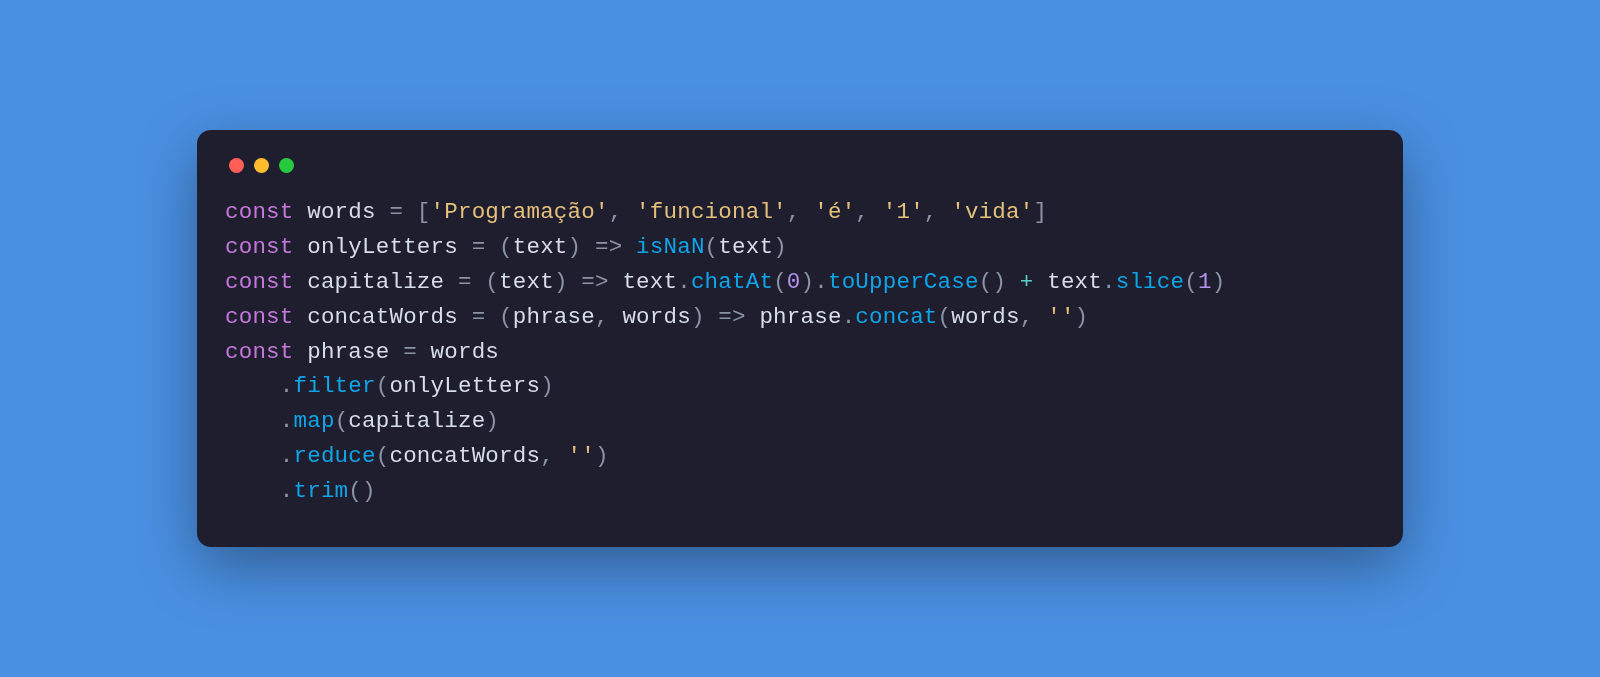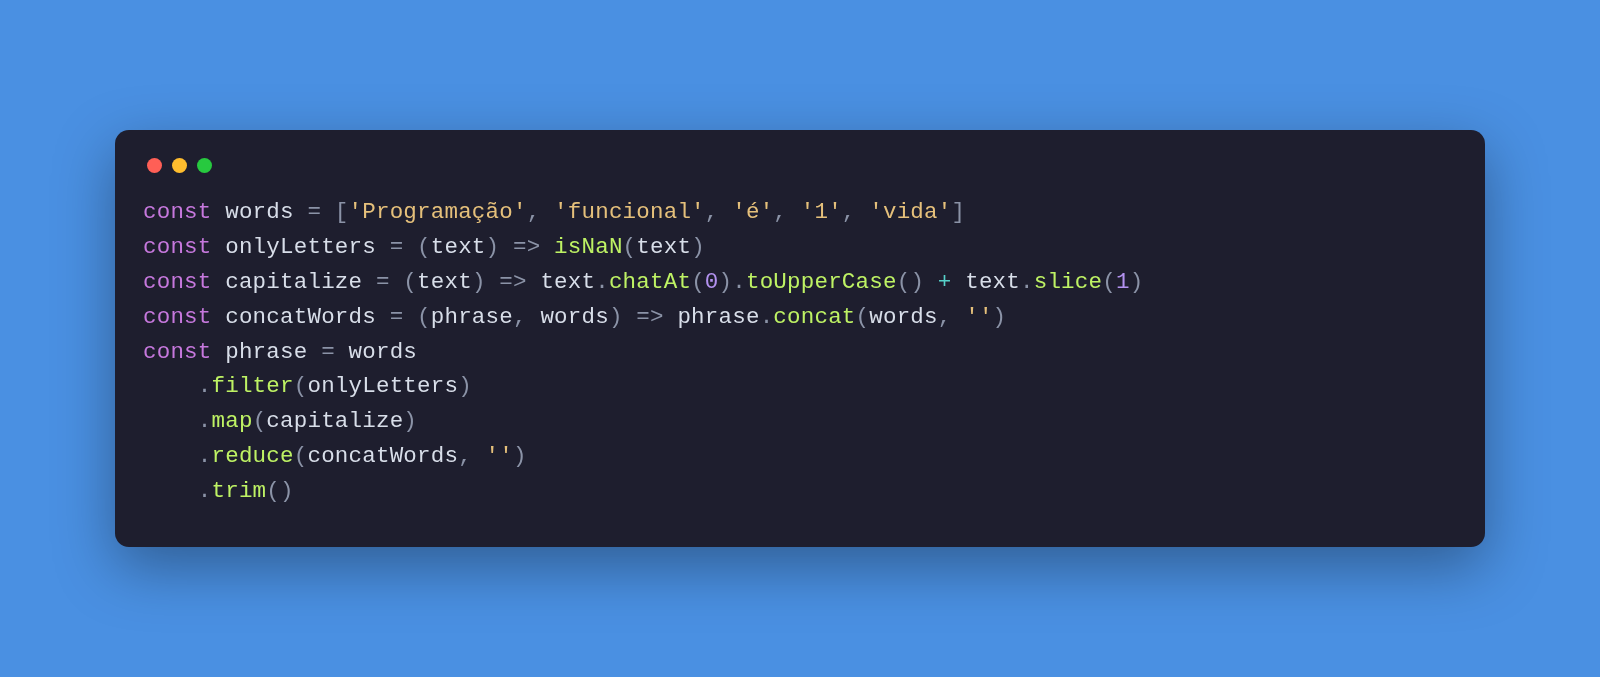--- a/index.html
+++ b/index.html
@@ -5,21 +5,21 @@
   * { margin:0; padding:0; box-sizing:border-box; }
   html,body { width:1600px; height:677px; }
   body {
     background:#4a90e2;
     display:flex;
     align-items:center;
     justify-content:center;
     font-family: "SF Mono", ui-monospace, Menlo, Consolas, "Liberation Mono", monospace;
   }
   .window {
-    width:1370px;
+    width:1206px;
     background:#1e1e2e;
     border-radius:14px;
     box-shadow:0 20px 60px rgba(0,0,0,0.35);
     padding:24px 28px 38px 28px;
   }
   .titlebar {
     display:flex;
     gap:10px;
     padding:4px 0 22px 4px;
   }
@@ -32,21 +32,21 @@
   .code {
     font-size:22.5px;
     line-height:1.55;
     white-space:pre;
     letter-spacing:0.2px;
   }
   .tok-keyword  { color:#c678dd; }
   .tok-default  { color:#d8dee9; }
   .tok-punc     { color:#8b93a7; }
   .tok-string   { color:#e5c07b; }
-  .tok-call     { color:#bef264; }
+  .tok-call     { color:#0ea5e9; }
   .tok-number   { color:#b392f0; }
   .tok-arrow    { color:#8b93a7; }
   .tok-operator { color:#56d1c9; }
 </style>
 </head>
 <body>
 
 <div class="window">
   <div class="titlebar">
     <span class="dot red"></span>

